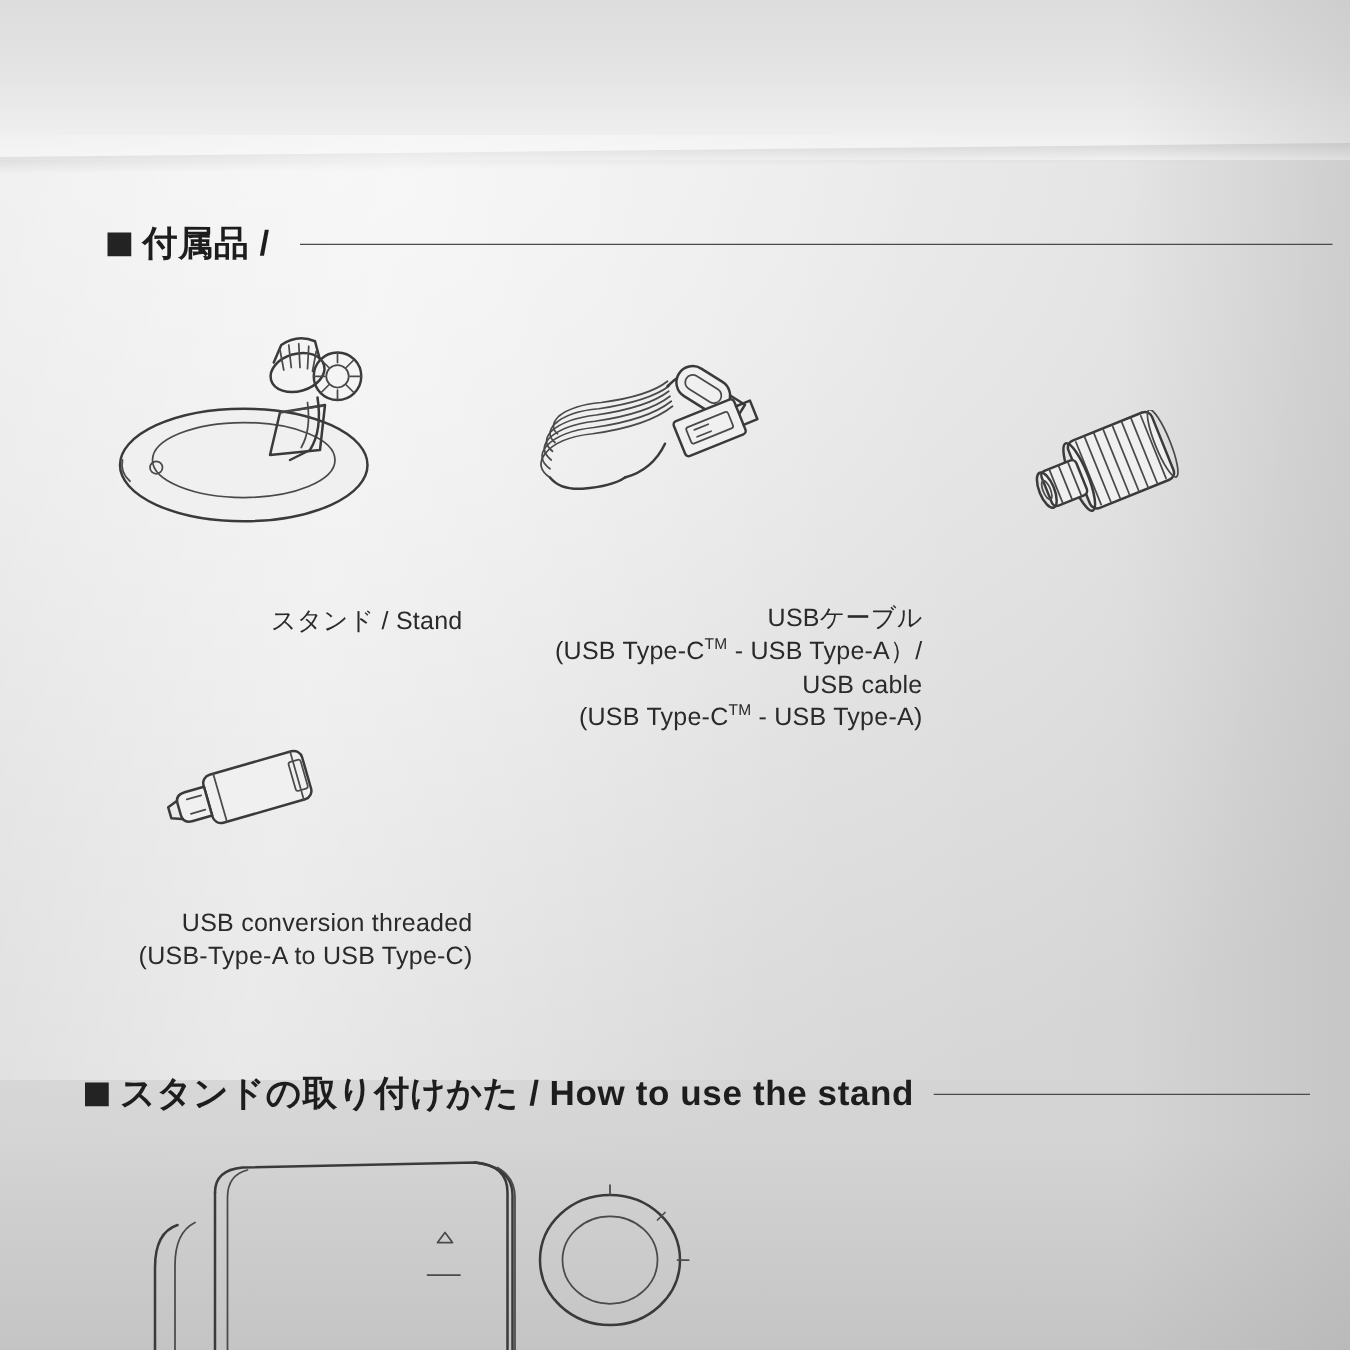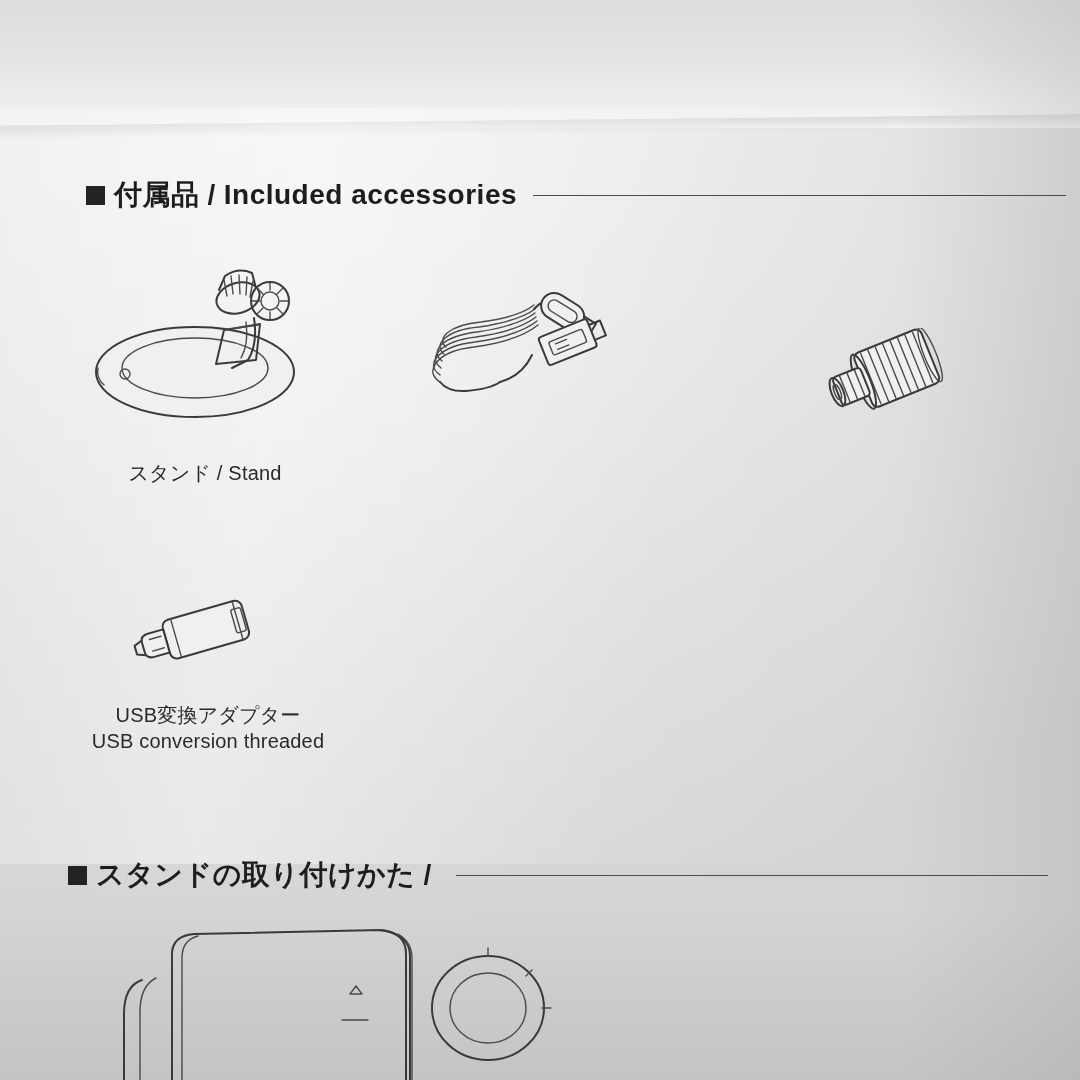--- a/index.html
+++ b/index.html
@@ -88,25 +88,26 @@
     height: 1px;
     background: #4a4a4a;
     margin-left: 16px;
     flex: 1 1 auto;
     min-width: 40px;
   }
 
   
   .caption {
     position: absolute;
-    text-align: center;
+    text-align: right;
     font-size: 20px;
     line-height: 1.32;
     color: #2a2a2a;
     letter-spacing: 0.2px;
+    margin-top: 24px;
   }
   .caption sup {
     font-size: 0.62em;
     vertical-align: super;
     line-height: 0;
   }
 
   
   .illus {
     position: absolute;
@@ -135,21 +136,20 @@
 
   <div id="top-edge"></div>
   <div id="sheen"></div>
   <div id="right-shade"></div>
   <div id="bottom-shade"></div>
 
   <div class="section-head" style="left:58px; top:176px; width:980px;padding-left:28px;">
     <span class="sq"></span>
     <span class="head-text">付属品</span>
     <span class="head-text" style="margin:0 8px;">/</span>
-    <span class="head-text">Included accessories</span>
     <span class="head-rule"></span>
   </div>
 
   <div class="illus" style="left:88px; top:256px;">
     <svg width="230" height="175" viewBox="0 0 230 175">
 
       <ellipse class="ln fillw" cx="107" cy="116" rx="99" ry="45"></ellipse>
       <ellipse class="ln-thin" cx="107" cy="112" rx="73" ry="30"></ellipse>
       <path class="ln-thin" d="M10 112 q-2 10 6 17"></path>
       <circle class="ln-thin" cx="37" cy="118" r="5"></circle>
@@ -194,20 +194,26 @@
       <g transform="translate(120,52) rotate(-22)">
         <rect class="ln fillw" x="0" y="0" width="52" height="30" rx="3"></rect>
         <rect class="ln-thin" x="8" y="8" width="36" height="14" rx="2"></rect>
         <path class="ln-thin" d="M14 12 l12 0 M14 18 l12 0"></path>
         <path class="ln" d="M52 7 l12 0 l0 16 l-12 0"></path>
       </g>
 
       <path class="ln" d="M82 96 q22 -6 32 -27"></path>
     </svg>
   </div>
+  <div class="caption" style="left:338px; top:458px; width:400px;">
+    <div>USBケーブル</div>
+    <div>(USB Type-C<sup>TM</sup> - USB Type-A）/</div>
+    <div>USB cable</div>
+    <div>(USB Type-C<sup>TM</sup> - USB Type-A)</div>
+  </div>
 
   <div class="illus" style="left:822px; top:328px;">
     <svg width="140" height="110" viewBox="0 0 140 110">
       <g transform="rotate(-22 70 55)">
 
         <rect class="ln fillw" x="44" y="14" width="72" height="58" rx="6"></rect>
         <path class="ln-thin" d="M52 16 l0 54 M60 15 l0 56 M68 15 l0 56 M76 15 l0 56 M84 15 l0 56 M92 15 l0 56 M100 15 l0 56 M108 16 l0 54"></path>
         <ellipse class="ln" cx="44" cy="43" rx="7" ry="29"></ellipse>
         <ellipse class="ln-thin" cx="116" cy="43" rx="6" ry="29"></ellipse>
 
@@ -230,28 +236,29 @@
 
         <rect class="ln-thin" x="112" y="22" width="10" height="24" rx="2"></rect>
 
         <path class="ln fillw" d="M42 22 l-16 0 q-8 0 -8 7 l0 10 q0 7 8 7 l16 0 z"></path>
         <path class="ln-thin" d="M26 28 l12 0 M26 40 l12 0"></path>
         <path class="ln" d="M18 27 l-8 3 l0 9 l8 3"></path>
       </g>
     </svg>
   </div>
   <div class="caption" style="left:38px; top:702px; width:340px;">
-    <div>USB変換アダプター</div>
     <div>USB conversion threaded</div>
+    <div>(USB-Type-A to USB Type-C)</div>
   </div>
 
   <div class="section-head" style="left:68px; top:856px; width:980px;">
     <span class="sq"></span>
     <span class="head-text">スタンドの取り付けかた</span>
     <span class="head-text" style="margin:0 8px;">/</span>
+    <span class="head-text">How to use the stand</span>
     <span class="head-rule"></span>
   </div>
 
   <div class="illus" style="left:112px; top:920px;">
     <svg width="470" height="170" viewBox="0 0 470 170">
 
       <path class="ln" d="M60 34 q0 -18 22 -20 l186 -4 q26 2 26 24 l0 136"></path>
       <path class="ln" d="M60 34 l0 136"></path>
       <path class="ln-thin" d="M86 16 q-16 4 -16 22 l0 132"></path>
 

